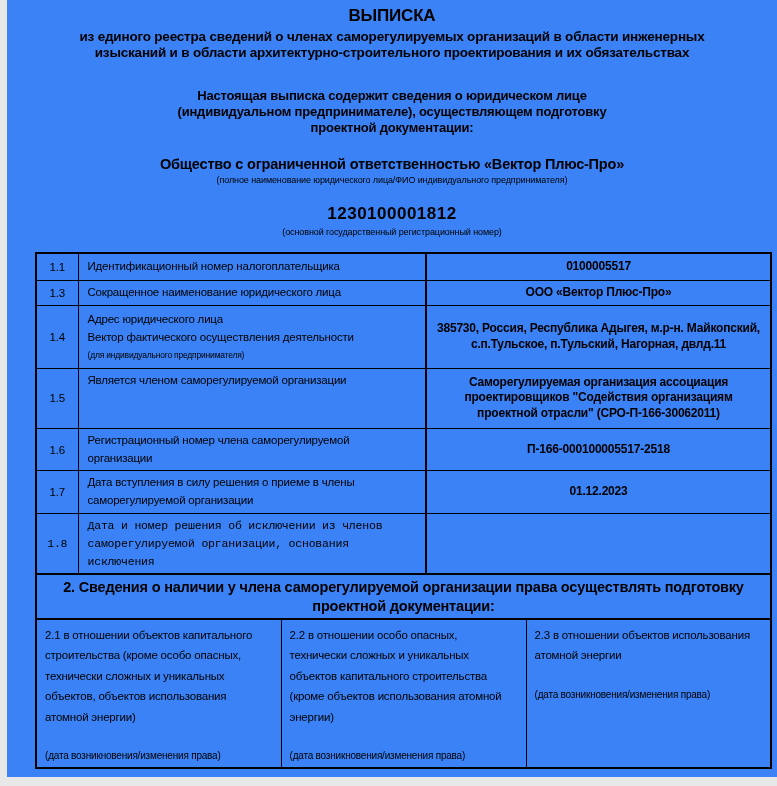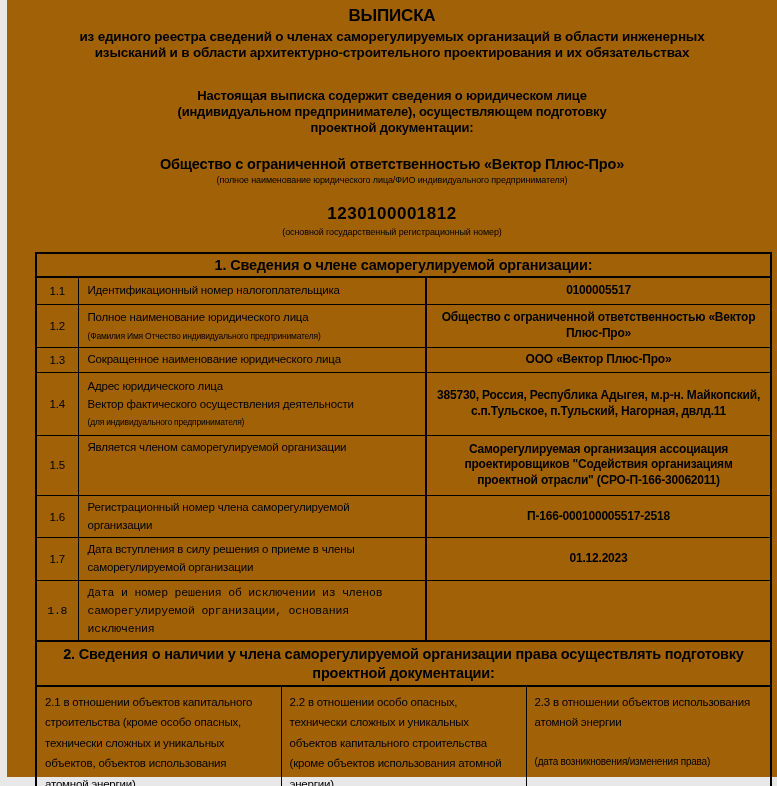--- a/index.html
+++ b/index.html
@@ -1,17 +1,17 @@
 <!DOCTYPE html>
 <html><head>
 <meta charset="utf-8">
 <style>
   html,body{margin:0;padding:0;background:#fff;}
   body{font-family:"Liberation Sans","DejaVu Sans",sans-serif;color:#000;}
-  .page{position:relative;width:777px;height:786px;background:#a16207;overflow:hidden;}
+  .page{position:relative;width:777px;height:786px;background:#3b82f6;overflow:hidden;}
   .edge-left{position:absolute;left:0;top:0;width:7px;height:100%;background:#e8e8e8;}
   .edge-bottom{position:absolute;left:0;bottom:0;width:100%;height:9px;background:#e8e8e8;}
   .content{position:absolute;left:7px;top:0;width:770px;letter-spacing:-0.2px;}
 
   .doc-title{text-align:center;font-weight:bold;font-size:17px;margin-top:6px;}
   .doc-subtitle{text-align:center;font-weight:bold;font-size:13.5px;max-width:690px;margin:3px auto 0;line-height:1.18;}
   .doc-intro{text-align:center;font-weight:bold;font-size:13px;max-width:440px;margin:27px auto 0;line-height:1.22;}
   .company-name{text-align:center;font-weight:bold;font-size:14.5px;margin-top:21px;}
   .small-note{text-align:center;font-size:9px;margin-top:3px;letter-spacing:-0.1px;}
   .ogrn{text-align:center;font-weight:bold;font-size:17px;margin-top:19px;letter-spacing:0.5px;}
@@ -47,37 +47,26 @@
     <div class="ogrn">1230100001812</div>
     <div class="small-note">(основной государственный регистрационный номер)</div>
 
     <table class="tbl tbl1">
       <colgroup>
           <col style="width:42px">
           <col style="width:348px">
           <col style="width:345px">
         </colgroup>
       <tbody>
-          <tr class="sec-hdr">
-        <td colspan="3">1. Сведения о члене саморегулируемой организации:</td>
-      </tr>
       <tr style="height:27px;">
         <td class="num">1.1</td>
         <td class="lblcell">
               <div>Идентификационный номер налогоплательщика</div>
             </td>
         <td class="valcell">0100005517</td>
-      </tr>
-      <tr style="height:43px;">
-        <td class="num">1.2</td>
-        <td class="lblcell">
-          <div>Полное наименование юридического лица</div>
-          <div class="note">(Фамилия Имя Отчество индивидуального предпринимателя)</div>
-        </td>
-        <td class="valcell">Общество с ограниченной ответственностью «Вектор Плюс-Про»</td>
       </tr>
       <tr style="height:24px;padding-left:32px;">
         <td class="num">1.3</td>
         <td class="lblcell">
               <div>Сокращенное наименование юридического лица</div>
             </td>
         <td class="valcell">ООО «Вектор Плюс-Про»</td>
       </tr>
       <tr style="height:63px;">
         <td class="num">1.4</td>

